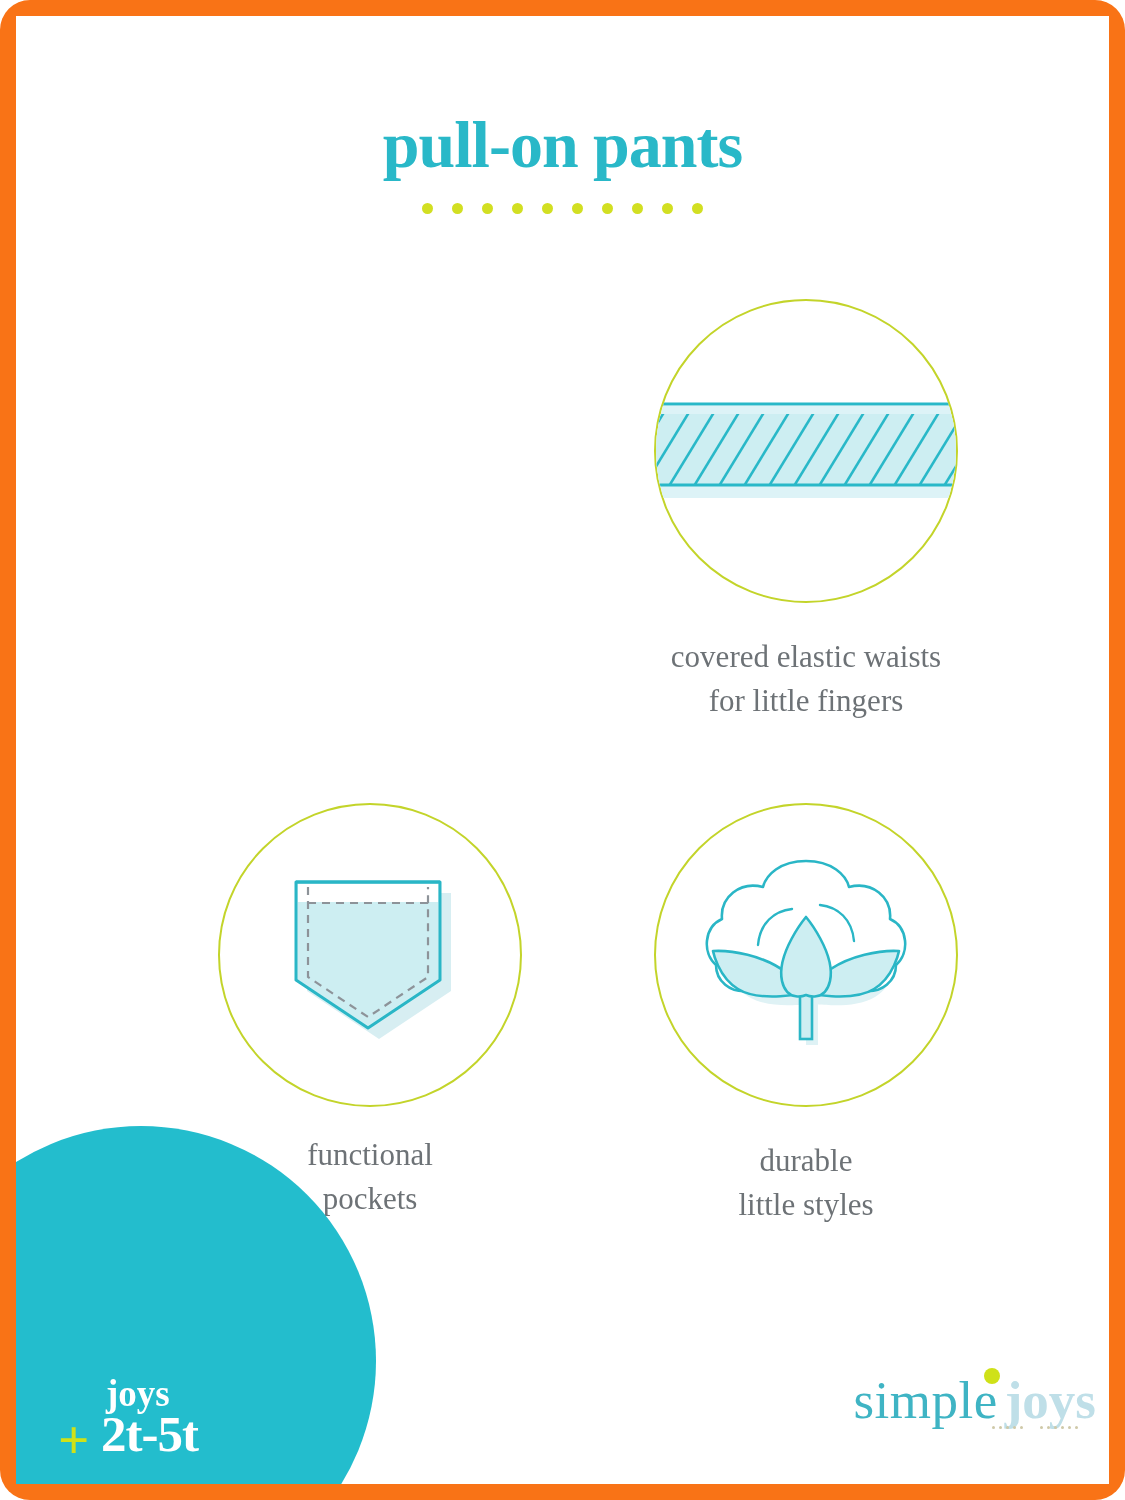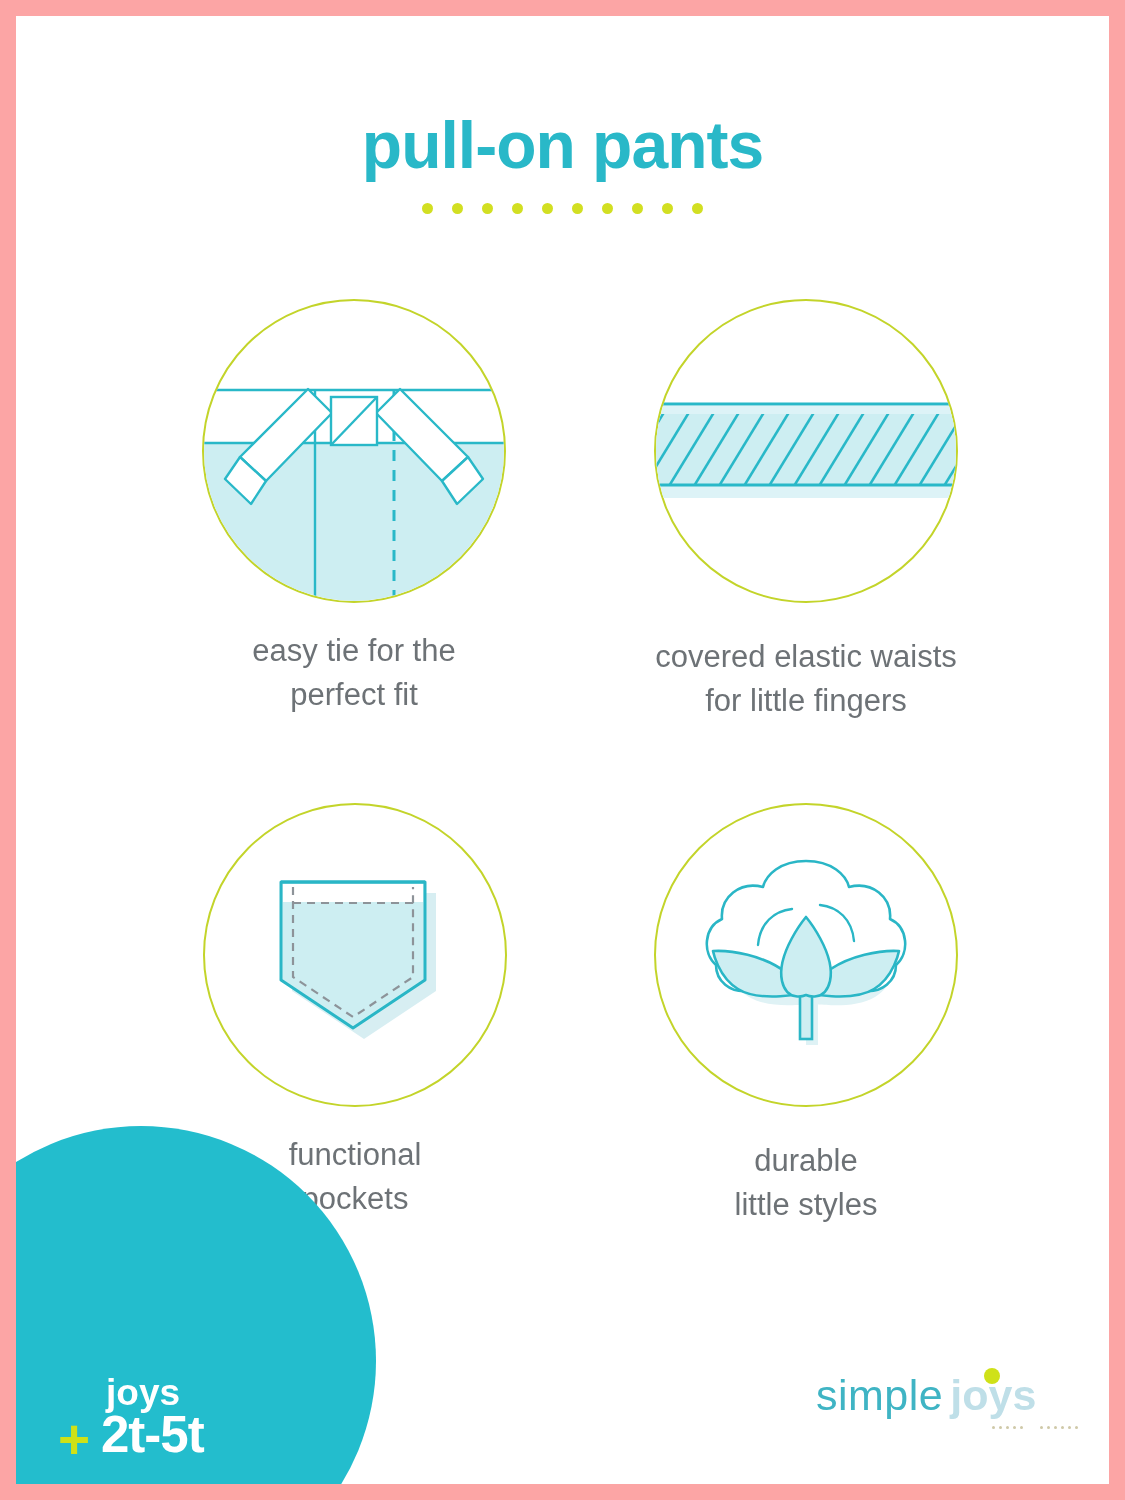--- a/index.html
+++ b/index.html
@@ -4,23 +4,24 @@
 <style>
   html, body {
     margin: 0;
     padding: 0;
     background: #ffffff;
   }
   #page {
     position: relative;
     width: 1125px;
     height: 1500px;
-    background: #fca5a5;
+    background: #f97316;
     overflow: hidden;
-    font-family: Liberation Sans, sans-serif;
+    font-family: Liberation Serif, serif;
+    border-radius: 30px;
   }
   #card {
     position: absolute;
     left: 16px;
     top: 16px;
     width: 1093px;
     height: 1468px;
     background: #ffffff;
     overflow: hidden;
   }
@@ -54,21 +55,21 @@
     background: #d2df22;
   }
 
   
   .feature {
     position: absolute;
     width: 460px;
   }
   #feat-0 { left: 108px;  top: 283px; }
   #feat-1 { left: 560px;  top: 283px; }
-  #feat-2 { left: 109px;  top: 787px; }
+  #feat-2 { left: 124px;  top: 787px; }
   #feat-3 { left: 560px;  top: 787px; }
 
   .circle {
     position: relative;
     width: 304px;
     height: 304px;
     margin: 0 auto;
     border: 2px solid #c3d42a;
     border-radius: 50%;
     box-sizing: border-box;
@@ -129,24 +130,24 @@
   
   #logo {
     position: absolute;
     left: 800px;
     top: 1358px;
     width: 280px;
     text-align: right;
   }
   #logo-line1 {
     position: relative;
-    font-size: 43px;
+    font-size: 53px;
     line-height: 1;
     white-space: nowrap;
-    text-align: left;
+    text-align: right;
   }
   #logo-simple {
     color: #3fb4c4;
     font-weight: 300;
     letter-spacing: 0.5px;
   }
   #logo-joys {
     color: #bfdfe8;
     font-weight: 700;
     letter-spacing: 0px;
@@ -214,50 +215,20 @@
       <span class="hdot"></span>
       <span class="hdot"></span>
       <span class="hdot"></span>
       <span class="hdot"></span>
       <span class="hdot"></span>
       <span class="hdot"></span>
       <span class="hdot"></span>
       <span class="hdot"></span>
     </div>
 
-    <div class="feature" id="feat-0">
-      <div class="circle">
-        <svg width="300" height="300" viewBox="0 0 300 300">
-
-          <rect x="0" y="142" width="300" height="158" fill="#cdeef2"></rect>
-
-          <line x1="-10" y1="89" x2="310" y2="89" stroke="#29b8c8" stroke-width="2.4"></line>
-          <line x1="-10" y1="142" x2="310" y2="142" stroke="#29b8c8" stroke-width="2.4"></line>
-
-          <line x1="111" y1="89" x2="111" y2="300" stroke="#29b8c8" stroke-width="2.4"></line>
-
-          <line x1="190" y1="89" x2="190" y2="300" stroke="#29b8c8" stroke-width="3" stroke-dasharray="11 9"></line>
-
-          <path d="M 128 112 L 62 180 L 36 156 L 104 88 Z" fill="#ffffff" stroke="#29b8c8" stroke-width="2.4" stroke-linejoin="round"></path>
-
-          <path d="M 62 180 L 36 156 L 21 178 L 47 203 Z" fill="#ffffff" stroke="#29b8c8" stroke-width="2.4" stroke-linejoin="round"></path>
-
-          <path d="M 172 112 L 238 180 L 264 156 L 196 88 Z" fill="#ffffff" stroke="#29b8c8" stroke-width="2.4" stroke-linejoin="round"></path>
-
-          <path d="M 238 180 L 264 156 L 279 178 L 253 203 Z" fill="#ffffff" stroke="#29b8c8" stroke-width="2.4" stroke-linejoin="round"></path>
-
-          <rect x="127" y="96" width="46" height="48" fill="#ffffff" stroke="#29b8c8" stroke-width="2.4"></rect>
-          <line x1="127" y1="144" x2="173" y2="96" stroke="#29b8c8" stroke-width="2.4"></line>
-        </svg>
-      </div>
-      <div class="caption">
-        <div>easy tie for the</div>
-        <div>perfect fit</div>
-      </div>
-    </div>
 
     <div class="feature" id="feat-1">
       <div class="circle">
         <svg width="300" height="300" viewBox="0 0 300 300">
           <defs>
             <clipPath id="bandclip">
               <rect x="0" y="113" width="300" height="72"></rect>
             </clipPath>
           </defs>
 

